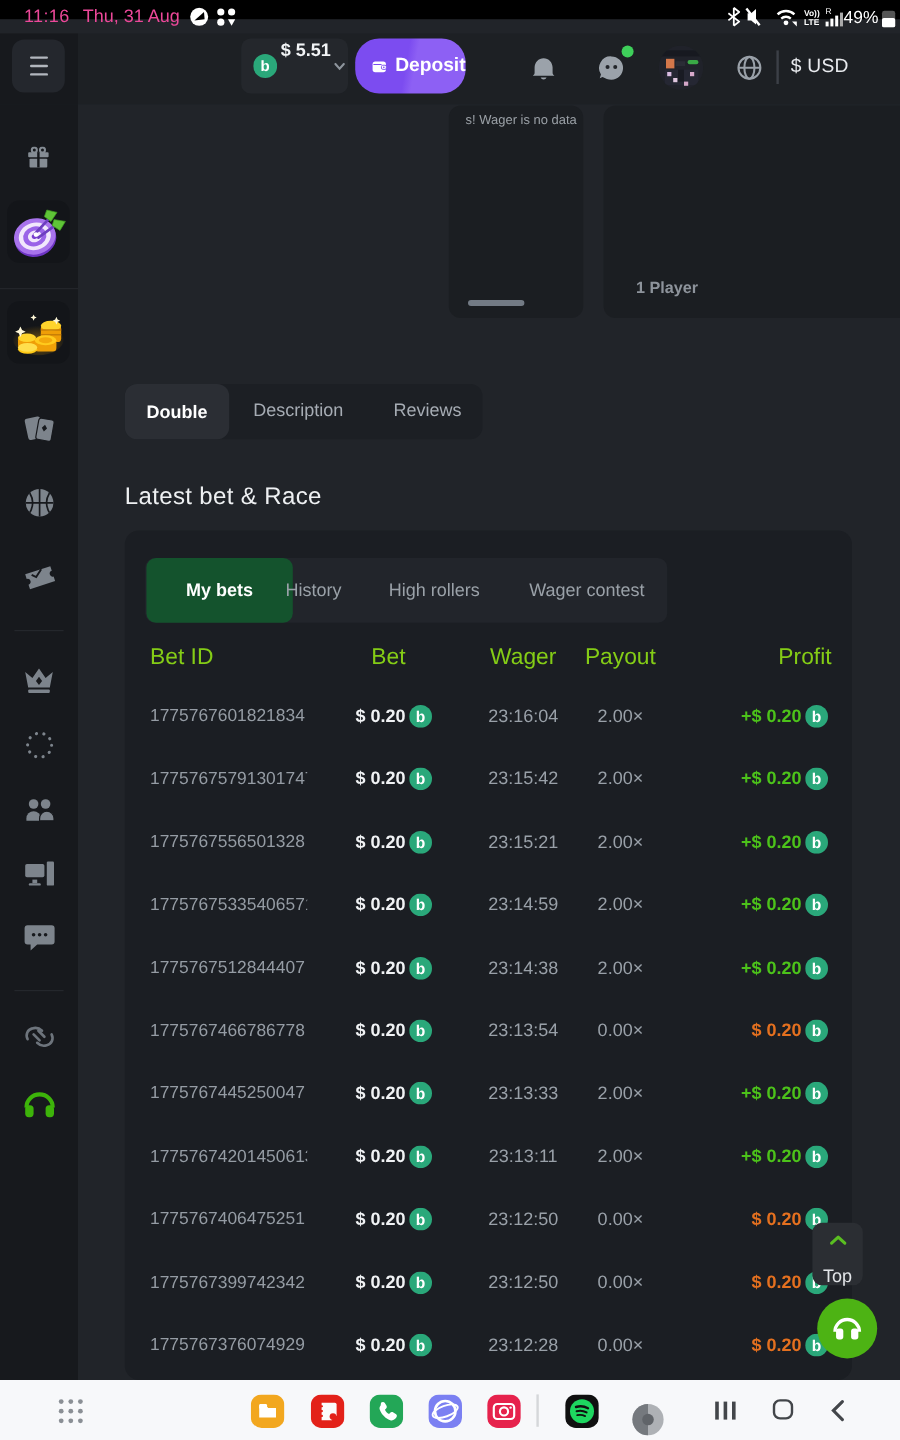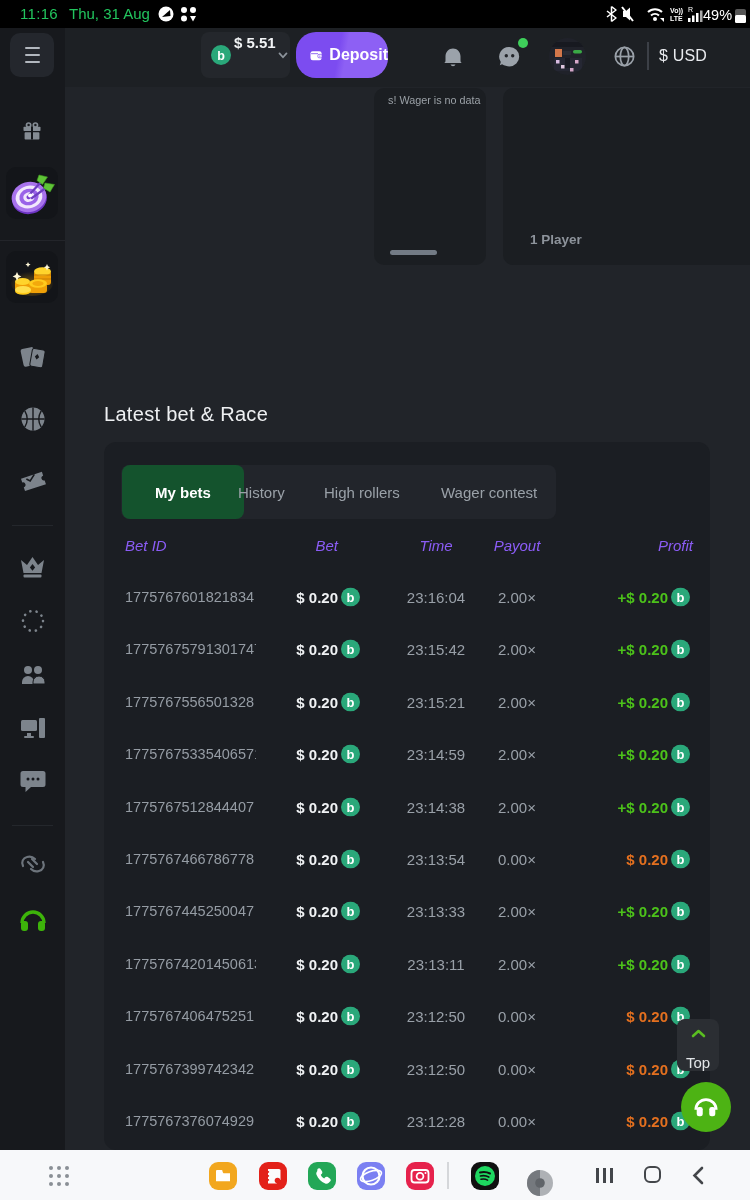--- a/index.html
+++ b/index.html
@@ -1,21 +1,21 @@
 <!DOCTYPE html>
 <html><head>
 <meta charset="utf-8">
 <style>
   * { margin:0; padding:0; box-sizing:border-box; }
   html,body { width:750px; height:1200px; overflow:hidden; background:#212429; font-family:"Liberation Sans", sans-serif; }
   .abs { position:absolute; }
   #stage { position:relative; width:750px; height:1200px; }
 
   
-  #statusbar { left:0; top:0; width:750px; height:28px; background:#000; color:#22c55e; }
+  #statusbar { left:0; top:0; width:750px; height:16px; background:#000; color:#ec4899; }
   .st-time { left:20px; top:5px; font-size:15px; letter-spacing:.3px; }
   .st-date { left:69px; top:5px; font-size:15px; }
 
   
   #header { left:0; top:28px; width:750px; height:59px; background:#1d2024; }
   #header-side { left:0; top:0; width:65px; height:59px; background:#17191d; }
   #hamb { left:10px; top:5px; width:44px; height:44px; background:#24272d; border-radius:10px; }
   .hline { left:15px; width:15px; height:2.2px; background:#b2b7be; border-radius:1px; }
   #balance { left:201px; top:4px; width:89px; height:46px; background:#24272c; border-radius:8px; }
   #deposit { left:296px; top:4px; width:92px; height:46px; border-radius:20px;
@@ -40,21 +40,21 @@
   .tabtxt { color:#a6acb4; font-size:15px; }
   .cfl { display:flex; align-items:center; justify-content:center; }
 
   #title { left:39px; top:316px; font-size:20px; font-weight:400; color:#eef0f2; letter-spacing:.3px; }
 
   
   #tcard { left:39px; top:355px; width:606px; height:708px; background:#1b1e23; border-radius:12px; }
   #tstrip { left:17px; top:23px; width:435px; height:54px; background:#22252b; border-radius:8px; }
   #tab-mybets { left:1px; top:0; width:122px; height:54px; background:#14532d; border-radius:8px; color:#fff; font-weight:bold; font-size:15px; }
   .stab { color:#9aa1a8; font-size:15px; }
-  .th { position:absolute; top:95px; color:#8b5cf6; font-size:15px;font-style:italic; }
+  .th { position:absolute; top:95px; color:#84cc16; font-size:19px; }
   .row { position:absolute; left:0; width:606px; height:52px; }
   .rid { position:absolute; left:21px; top:50%; transform:translateY(-50%); width:131px; overflow:hidden; color:#959ca4; font-size:14.5px; white-space:nowrap; }
   .rbet { position:absolute; right:372px; top:50%; transform:translateY(-50%); color:#f0f2f4; font-size:15px; font-weight:bold; }
   .rtime { position:absolute; left:267px; top:50%; transform:translateY(-50%); width:130px; text-align:center; color:#99a0a8; font-size:15px; }
   .rpay { position:absolute; left:348px; top:50%; transform:translateY(-50%); width:130px; text-align:center; color:#99a0a8; font-size:15px; }
   .rprofit { position:absolute; right:42px; top:50%; transform:translateY(-50%); font-size:15px; font-weight:bold; }
   .green { color:#4cc21a; }
   .orange { color:#e4701f; }
   .coin { position:absolute; top:50%; transform:translateY(-50%); width:19px; height:19px; }
   .coinb { right:350px; }
@@ -321,33 +321,38 @@
 
   <div class="abs" id="page">
     <div class="abs gcard" style="left:309px;width:112px;overflow:hidden">
       <div id="gcard2-txt">s! Wager is no data</div>
       <div id="gprog"></div>
     </div>
     <div class="abs gcard" style="left:438px;width:247px;border-top-right-radius:0;border-bottom-right-radius:0">
       <div class="players" style="left:27px">1 Player</div>
     </div>
 
+    <div class="abs" id="tabrow">
+      <div class="abs cfl" id="tab-double" style="font-size:15px">Double</div>
+      <div class="abs tabtxt" style="left:107px;top:14px">Description</div>
+      <div class="abs tabtxt" style="left:224px;top:14px">Reviews</div>
+    </div>
 
     <div class="abs" id="title">Latest bet &amp; Race</div>
 
     <div class="abs" id="tcard">
       <div class="abs" id="tstrip">
         <div class="abs cfl" id="tab-mybets">My bets</div>
         <div class="abs stab" style="left:117px;top:19px">History</div>
         <div class="abs stab" style="left:203px;top:19px">High rollers</div>
         <div class="abs stab" style="left:320px;top:19px">Wager contest</div>
       </div>
       <div class="th" style="left:21px">Bet ID</div>
       <div class="th" style="right:372px">Bet</div>
-      <div class="th" style="left:267px;width:130px;text-align:center">Time</div>
+      <div class="th" style="left:267px;width:130px;text-align:center">Wager</div>
       <div class="th" style="left:348px;width:130px;text-align:center">Payout</div>
       <div class="th" style="right:17px">Profit</div>
 
       <div class="row" style="top:129.0px">
         <div class="rid">1775767601821834</div>
         <div class="rbet">$ 0.20</div>
           <svg class="coin coinb" viewBox="0 0 19 19">
             <circle cx="9.5" cy="9.5" r="9.5" fill="#2aa87a"></circle>
             <text x="9.5" y="14" font-size="13" font-weight="bold" fill="#fff" text-anchor="middle" font-family="Liberation Sans">b</text>
           </svg>

